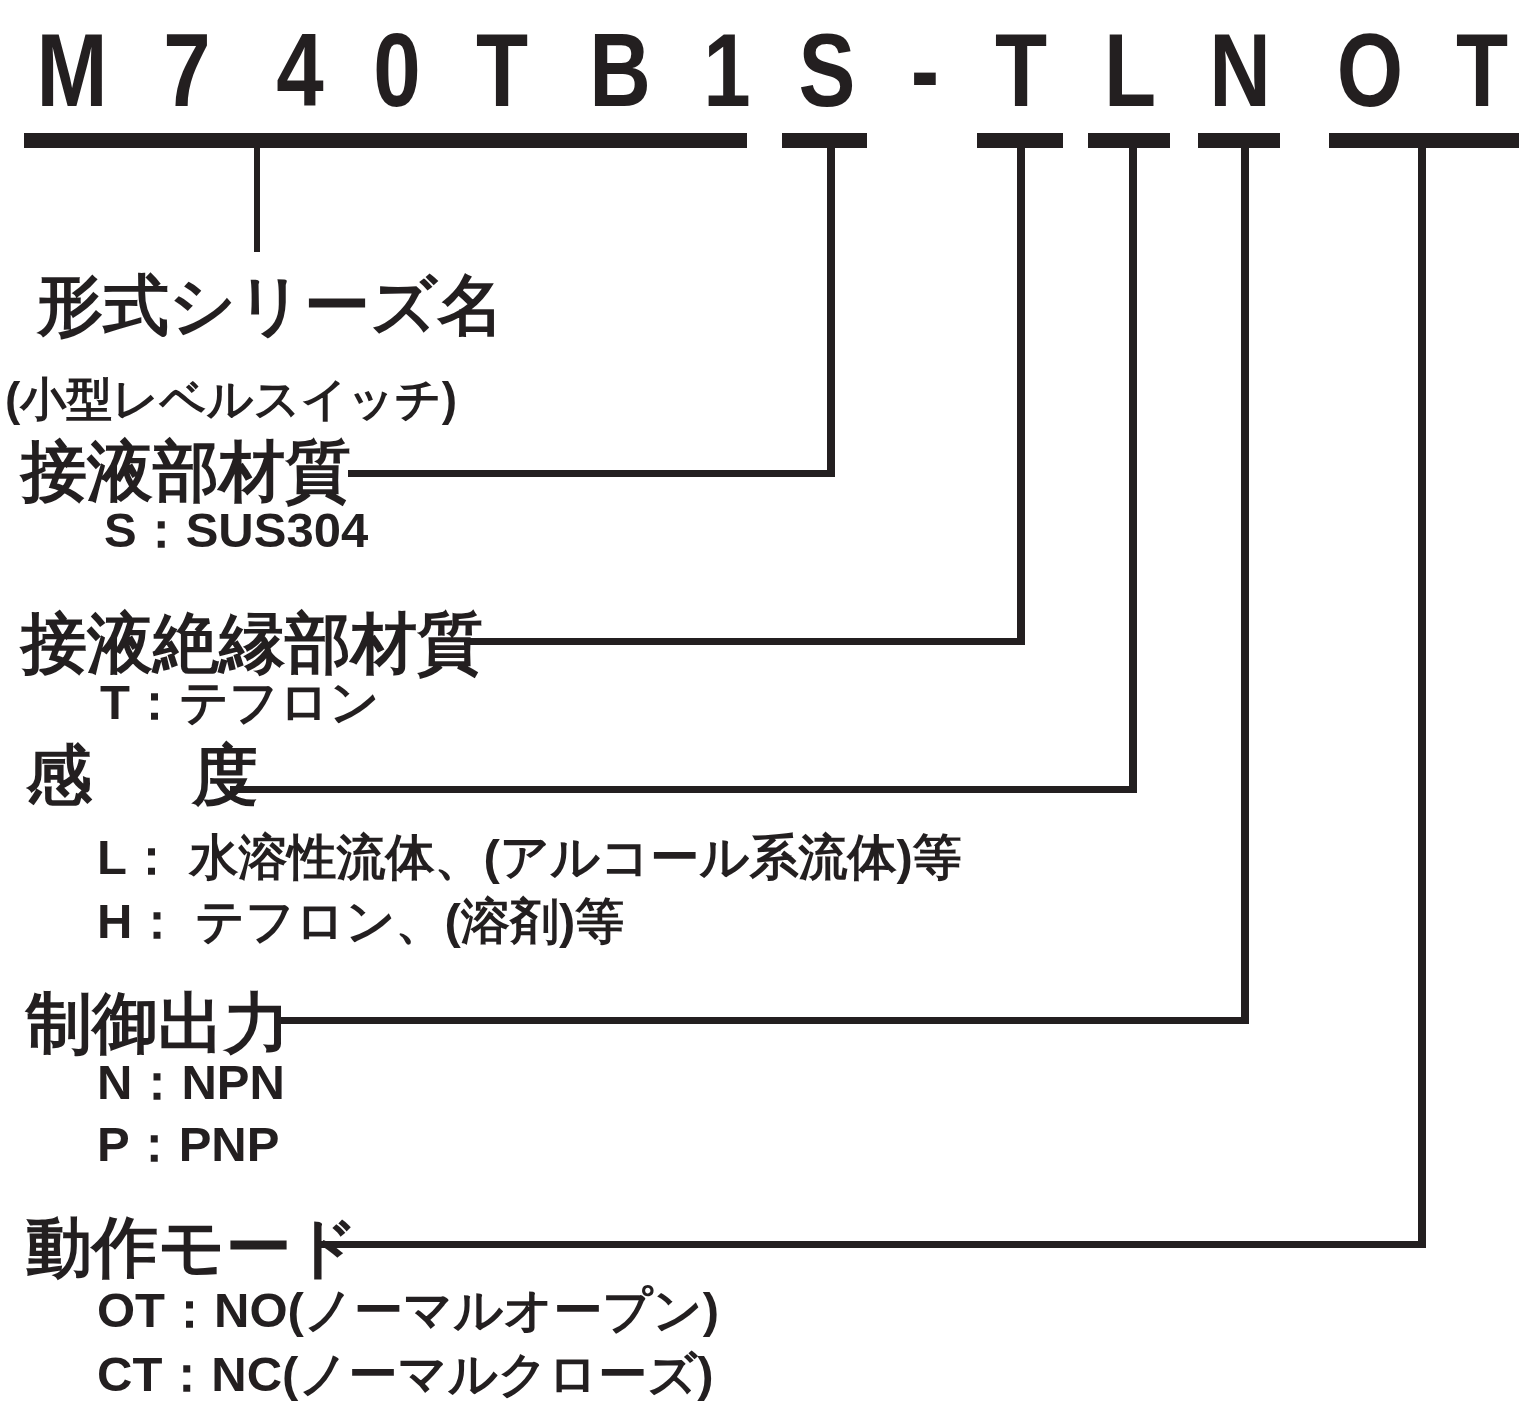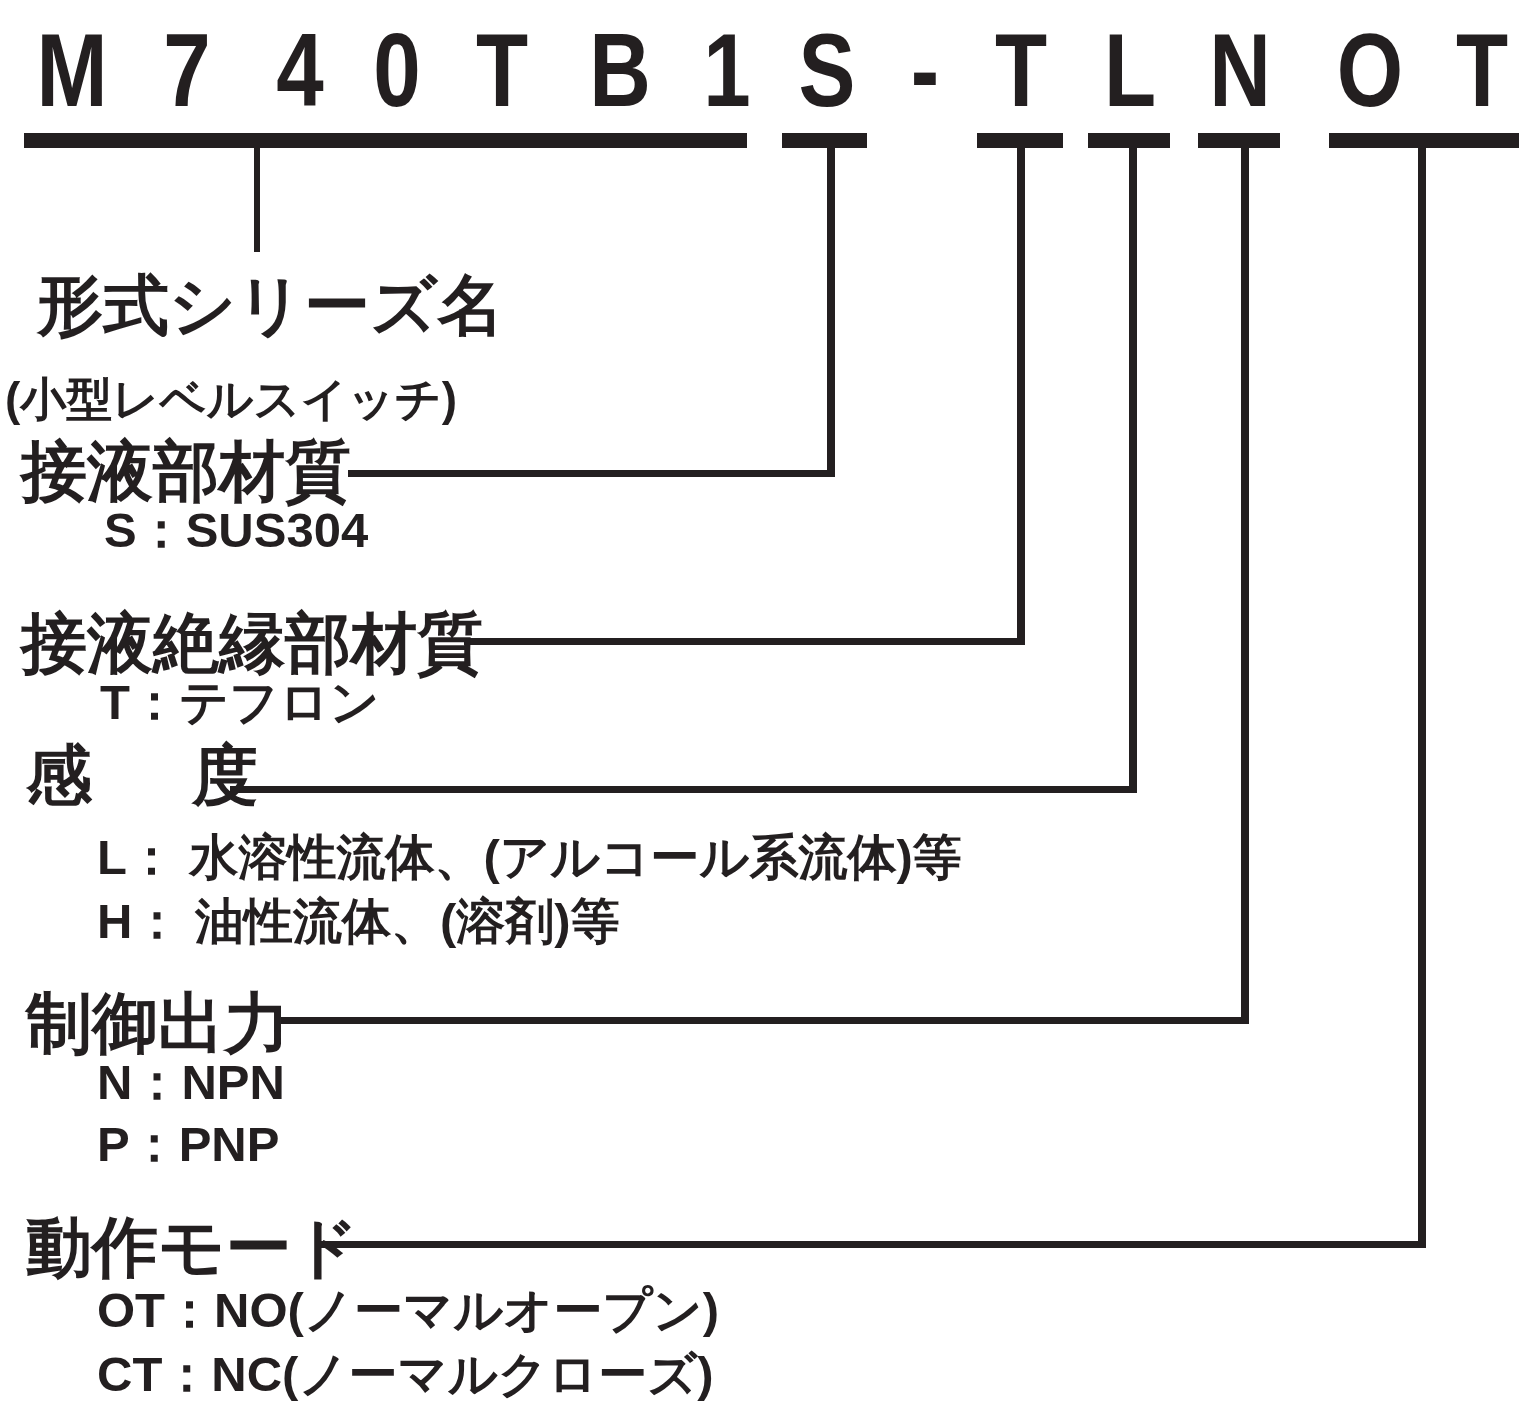--- a/index.html
+++ b/index.html
@@ -140,21 +140,21 @@
   <div class="heading" id="lbl-series-sub">(小型レベルスイッチ)</div>
 
   <div class="heading" id="lbl-material">接液部材質</div>
   <div class="subitem" id="itm-material-0">S：SUS304</div>
 
   <div class="heading" id="lbl-insulation">接液絶縁部材質</div>
   <div class="subitem" id="itm-insulation-0">T：テフロン</div>
 
   <div class="heading" id="lbl-sens">感　度</div>
   <div class="subitem" id="itm-sens-0">L： 水溶性流体、(アルコール系流体)等</div>
-  <div class="subitem" id="itm-sens-1">H： 油性流体、(溶剤)等</div>
+  <div class="subitem" id="itm-sens-1">H： テフロン、(溶剤)等</div>
 
   <div class="heading" id="lbl-output">制御出力</div>
   <div class="subitem" id="itm-output-0">N：NPN</div>
   <div class="subitem" id="itm-output-1">P：PNP</div>
 
   <div class="heading" id="lbl-mode">動作モード</div>
   <div class="subitem" id="itm-mode-0">OT：NO(ノーマルオープン)</div>
   <div class="subitem" id="itm-mode-1">CT：NC(ノーマルクローズ)</div>
 
 </div>

